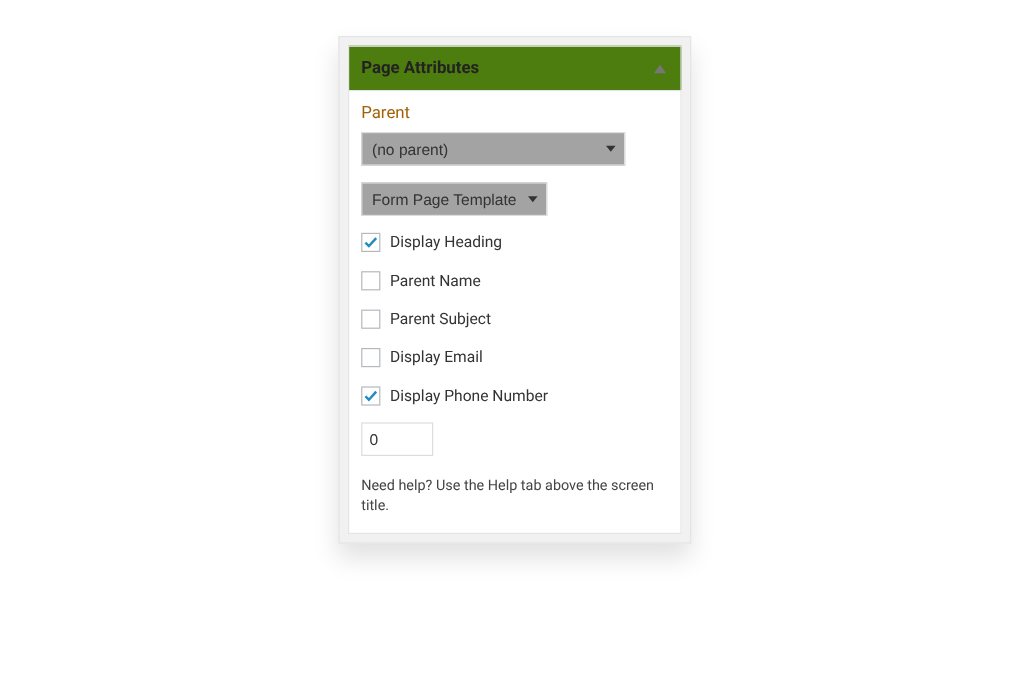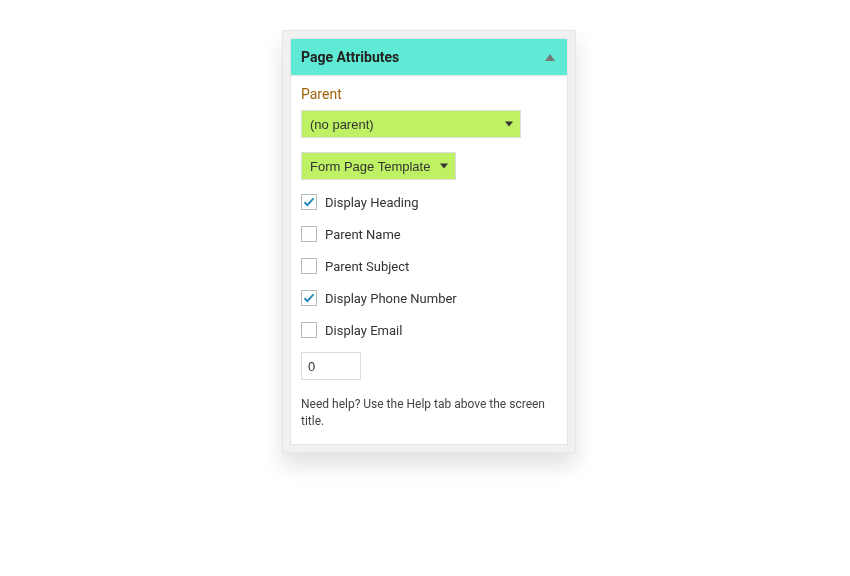--- a/index.html
+++ b/index.html
@@ -14,21 +14,21 @@
       position: absolute;
       left: 282px;
       top: 30px;
       width: 294px;
       background: #f1f1f1;
       border: 1px solid #e5e5e5;
       box-shadow: 0 12px 20px rgba(0,0,0,0.12);
       padding: 7px;
     }
     .panel-header {
-      background: #5eead4;
+      background: #4d7c0f;
       display: flex;
       align-items: center;
       justify-content: space-between;
       padding: 10px 12px 10px 10px;
       border: 1px solid #e5e5e5;
       border-bottom: none;
     }
     .panel-title {
       font-size: 14px;
       font-weight: 700;
@@ -62,21 +62,21 @@
       display: inline-block;
     }
     .select-wrap.full { width: 220px; }
     .select-wrap select {
       width: 100%;
       height: 28px;
       padding: 3px 24px 3px 8px;
       font-size: 13px;
       color: #333;
       border: 1px solid #ddd;
-      background: #bef264;
+      background: #a3a3a3;
       appearance: none;
       -webkit-appearance: none;
       -moz-appearance: none;
       cursor: pointer;
     }
     .select-caret {
       position: absolute;
       right: 8px;
       top: 50%;
       transform: translateY(-50%);
@@ -171,33 +171,33 @@
         </span>
         <span class="cb-label">Parent Name</span>
       </div>
       <div class="checkbox-item">
         <span class="cb">
           
         </span>
         <span class="cb-label">Parent Subject</span>
       </div>
       <div class="checkbox-item">
+        <span class="cb">
+          
+        </span>
+        <span class="cb-label">Display Email</span>
+      </div>
+      <div class="checkbox-item">
         <span class="cb checked">
           <svg width="12" height="12" viewBox="0 0 12 12">
               <path d="M1.5 6.2 L4.4 9.1 L10.5 2.4" stroke="#1e8cbe" stroke-width="2" fill="none"></path>
             </svg>
         </span>
         <span class="cb-label">Display Phone Number</span>
       </div>
-      <div class="checkbox-item">
-        <span class="cb">
-          
-        </span>
-        <span class="cb-label">Display Email</span>
-      </div>
     </div>
 
     <div class="field-block">
       <input type="text" class="order-input" value="0" style="">
     </div>
 
     <div class="help-text">Need help? Use the Help tab above the screen title.</div>
   </div>
 </div>
 

